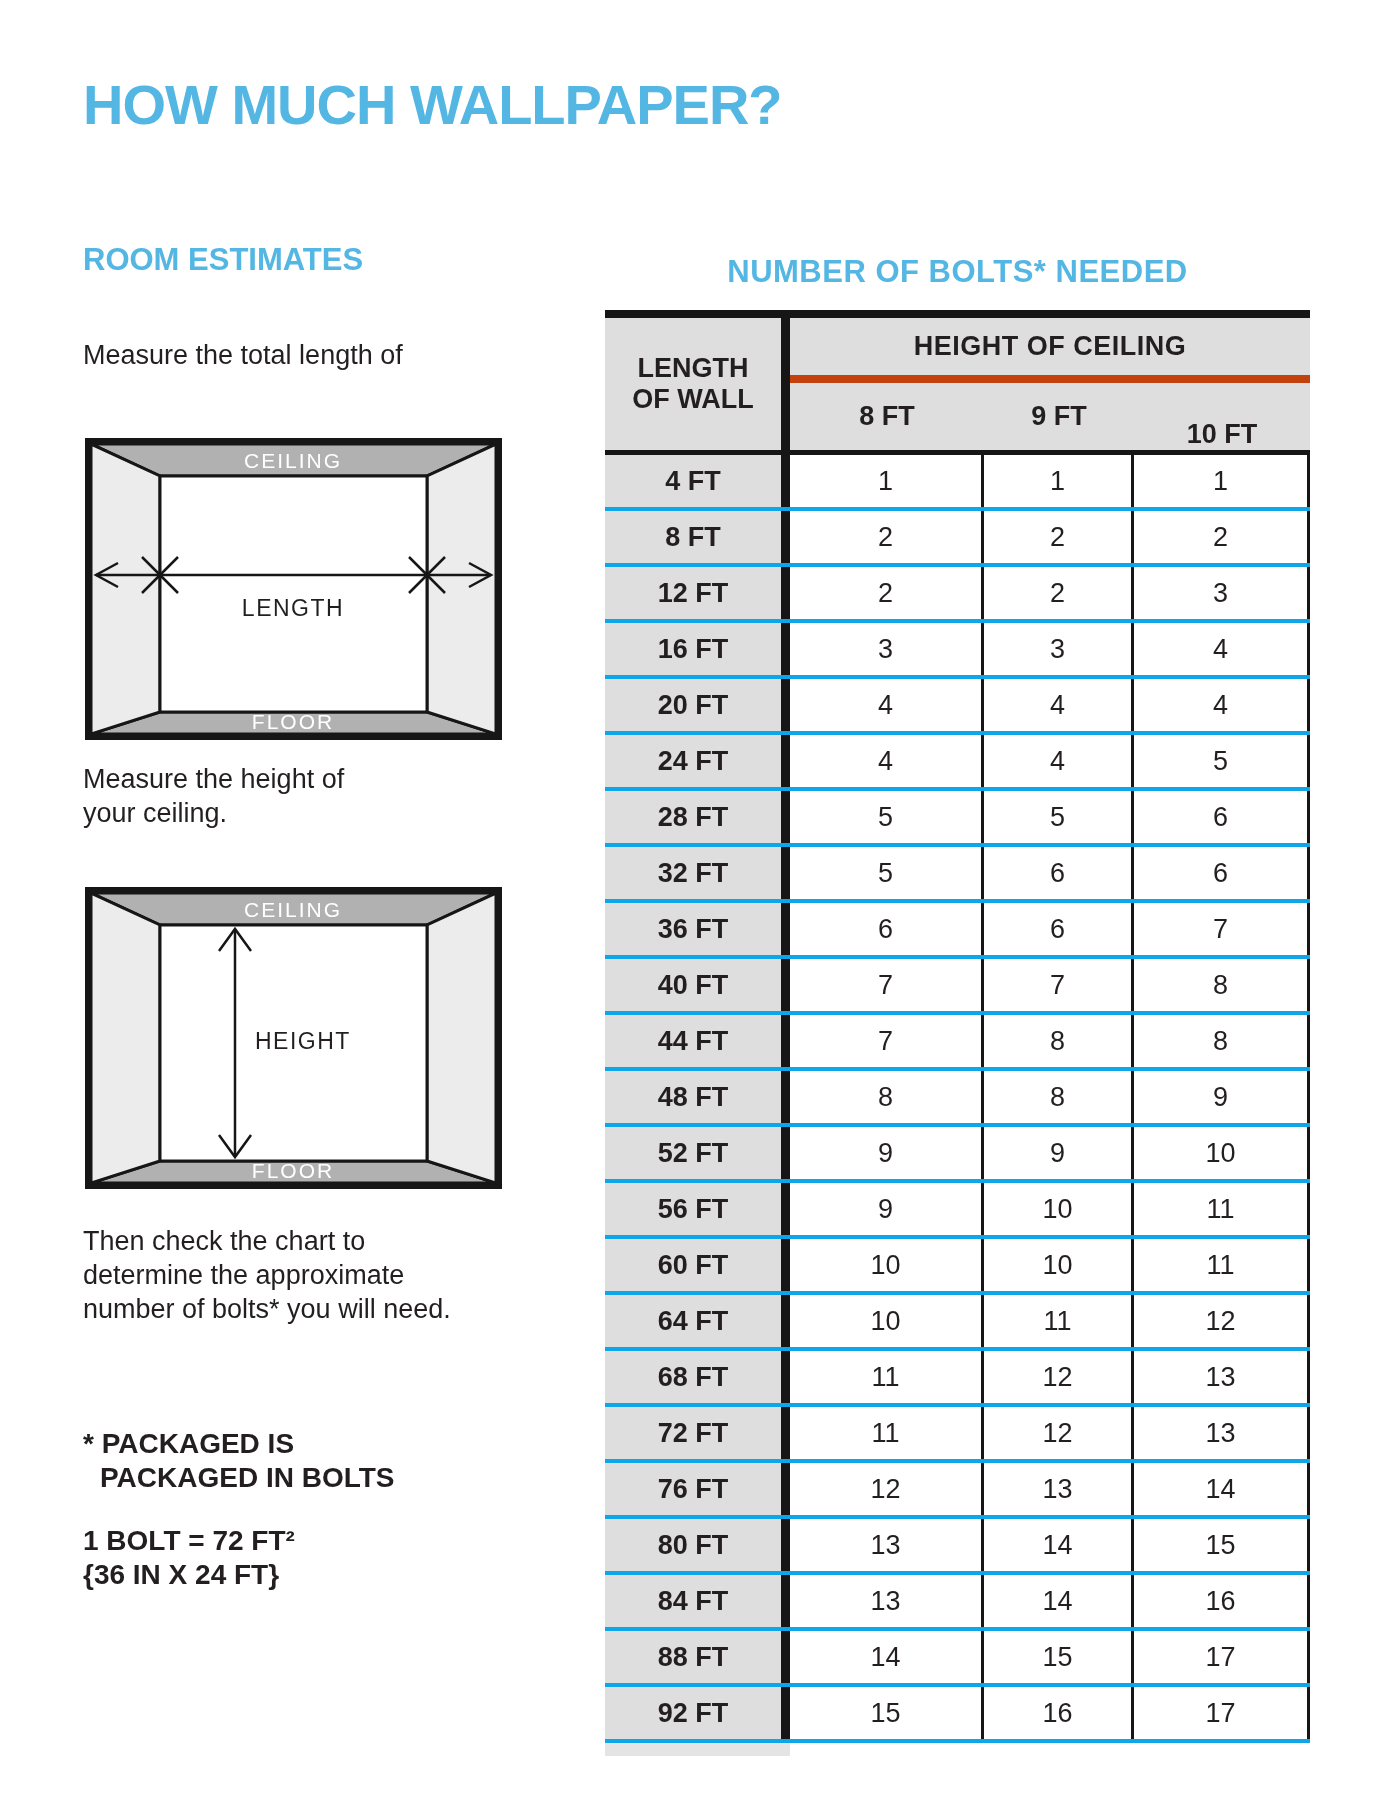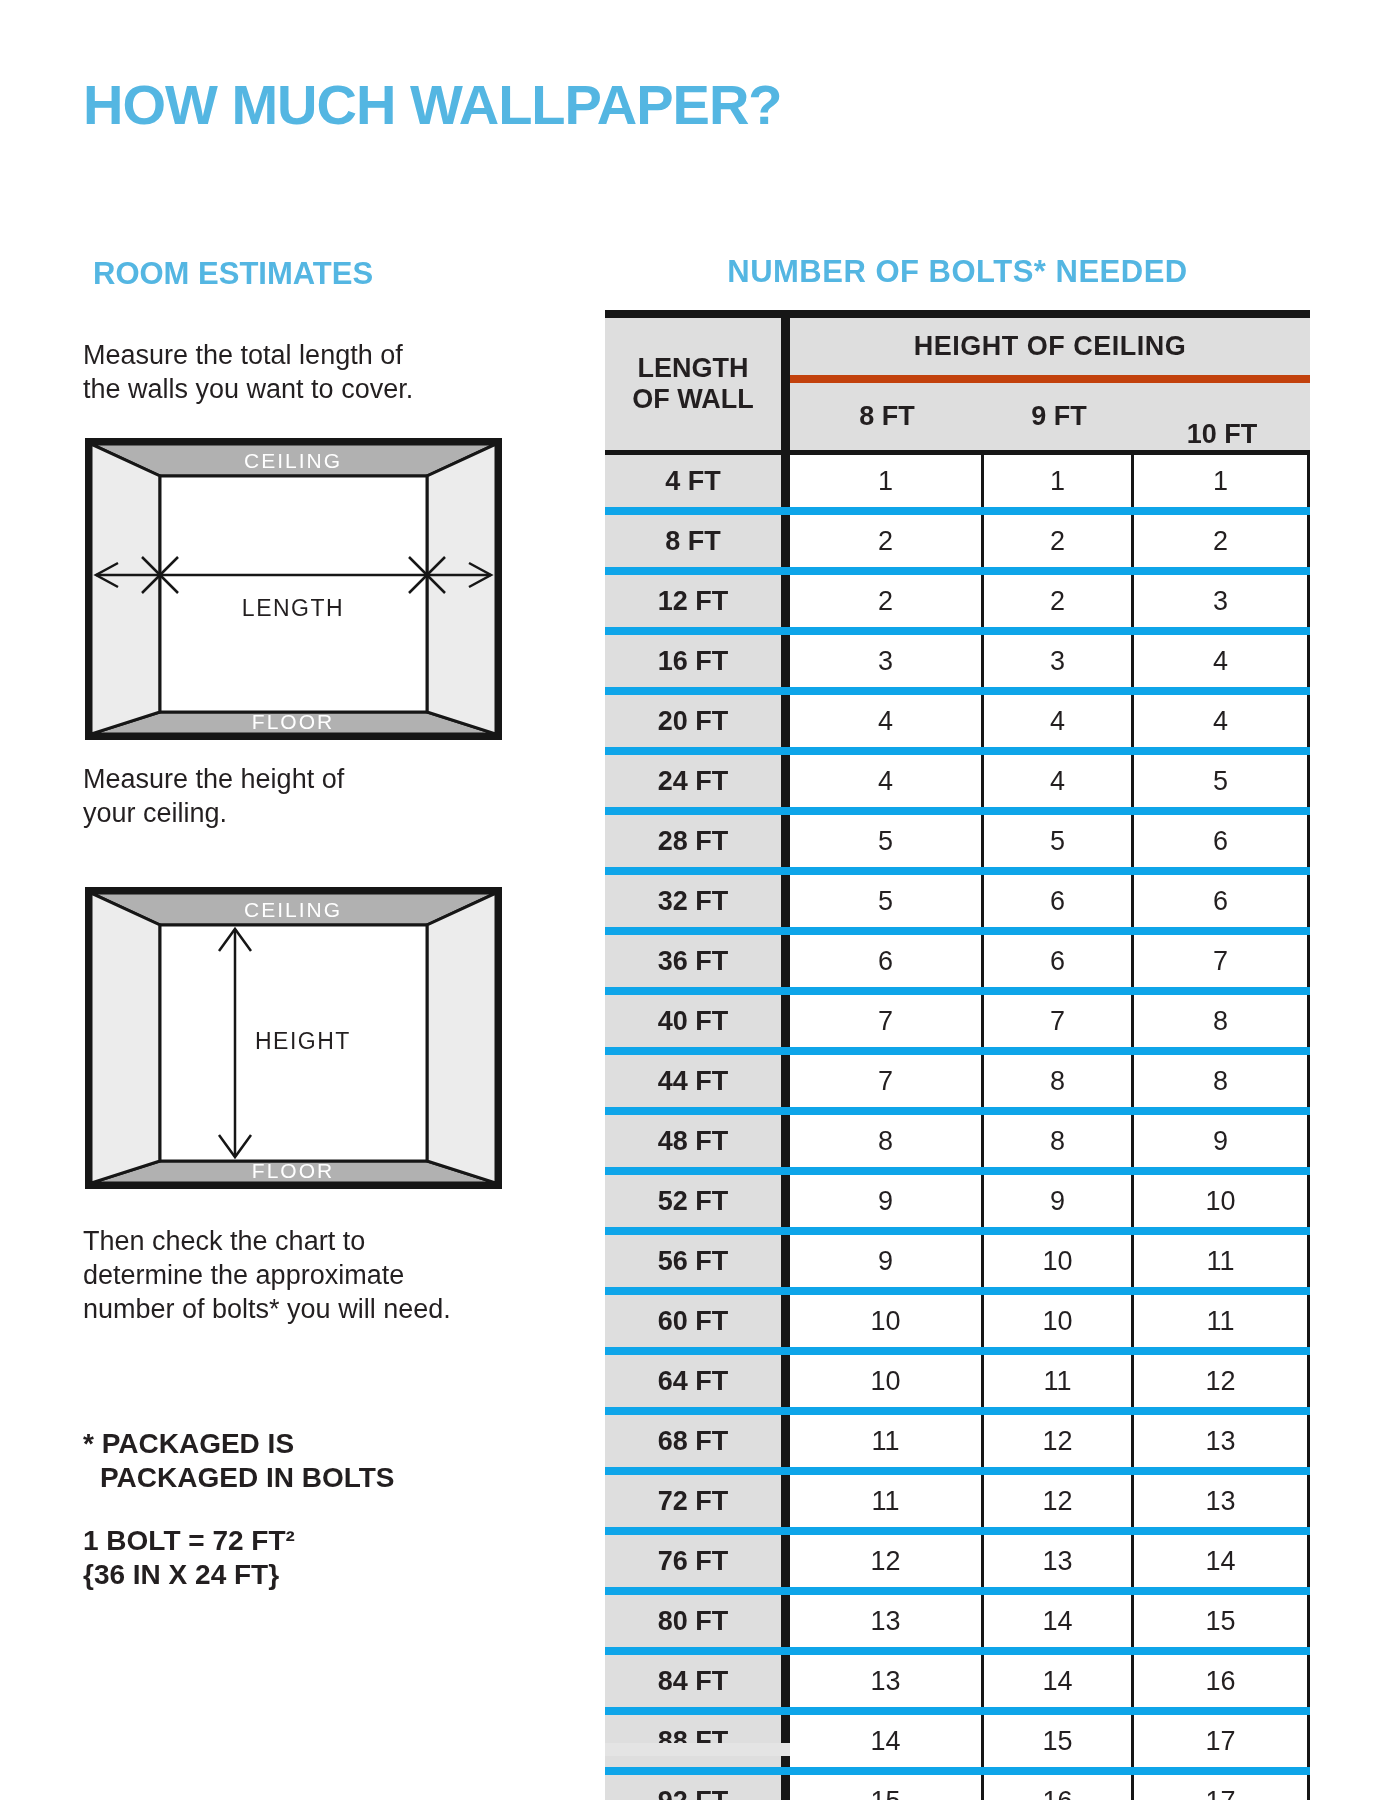--- a/index.html
+++ b/index.html
@@ -9,21 +9,21 @@
     --surface-light:#ececec;
     --ink:#231f20;
   }
   *{margin:0;padding:0;}
   body{background:#ffffff;font-family:"Liberation Sans", sans-serif;color:var(--ink);}
   .page{position:relative;width:1391px;height:1800px;background:#ffffff;overflow:hidden;}
 
   .title{position:absolute;left:83px;top:72px;font-size:56px;font-weight:700;color:var(--accent);letter-spacing:-1px;white-space:nowrap;}
 
   .section-heading{position:absolute;font-size:31px;font-weight:700;color:var(--accent);white-space:nowrap;}
-  .room-estimates{left:83px;top:256px;margin-left:10px;}
+  .room-estimates{left:83px;top:242px;}
   .table-heading{left:605px;top:254px;width:705px;text-align:center;letter-spacing:.5px;}
 
   .para{position:absolute;left:83px;font-size:27px;line-height:34px;color:var(--ink);}
   .para1{top:338px;}
   .para2{top:762px;}
   .para3{top:1224px;}
 
   .footnote{position:absolute;left:83px;font-size:28px;font-weight:700;line-height:34px;color:var(--ink);}
   .footnote1{top:1427px;}
   .footnote1 .indent{padding-left:17px;}
@@ -42,42 +42,41 @@
 
   .bolt-table{position:absolute;left:605px;top:310px;width:705px;border-top:8px solid #161616;}
   .thead{display:flex;height:132px;border-bottom:5px solid #161616;}
   .hleft{width:176px;background:var(--cell-gray);border-right:9px solid #161616;display:flex;flex-direction:column;justify-content:center;align-items:center;font-weight:700;font-size:27px;line-height:31px;}
   .hright{width:520px;display:flex;flex-direction:column;}
   .hspan{height:75px;background:var(--cell-gray);border-bottom:8px solid #c2410c;display:flex;align-items:center;justify-content:center;font-weight:700;font-size:27px;letter-spacing:.5px;}
   .hsub{flex:1;background:var(--cell-gray);display:flex;}
   .hsub div{display:flex;align-items:center;justify-content:center;font-weight:700;font-size:27px;}
   .sc1{width:194px;}.sc2{width:150px;}.sc3{width:176px;margin-top:36px;}
 
-  .trow{display:flex;height:52px;border-bottom:8px solid #0ea5e9;}
+  .trow{display:flex;height:52px;border-bottom:4px solid #0ea5e9;}
   .tcell{display:flex;align-items:center;justify-content:center;color:var(--ink);}
   .lab{width:176px;background:var(--cell-gray);border-right:9px solid #161616;font-weight:700;font-size:27px;}
   .val{font-size:27px;background:#ffffff;}
   .v1{width:191px;border-right:3px solid #161616;}
   .v2{width:147px;border-right:3px solid #161616;}
   .v3{width:173px;border-right:3px solid #161616;}
 
   .understrip{position:absolute;left:605px;top:1743px;width:185px;height:13px;background:#e4e4e4;}
 </style>
 </head>
 <body>
 
 <div class="page">
 
   <div class="title">HOW MUCH WALLPAPER?</div>
 
   <div class="section-heading room-estimates">ROOM ESTIMATES</div>
 
   <div class="para para1">
     <div>Measure the total length of</div>
-    <div>the walls you want to cover.</div>
   </div>
 
   <div class="diagram diagram1">
     <svg viewBox="0 0 405 290">
       <polygon class="surf-dark" points="0,0 405,0 336,32 69,32"></polygon>
       <polygon class="surf-dark" points="0,290 405,290 336,268 69,268"></polygon>
       <polygon class="surf-light" points="0,0 69,32 69,268 0,290"></polygon>
       <polygon class="surf-light" points="405,0 336,32 336,268 405,290"></polygon>
       <rect class="backwall" x="69" y="32" width="267" height="236"></rect>
       <line class="dim" x1="5" y1="131" x2="400" y2="131"></line>

